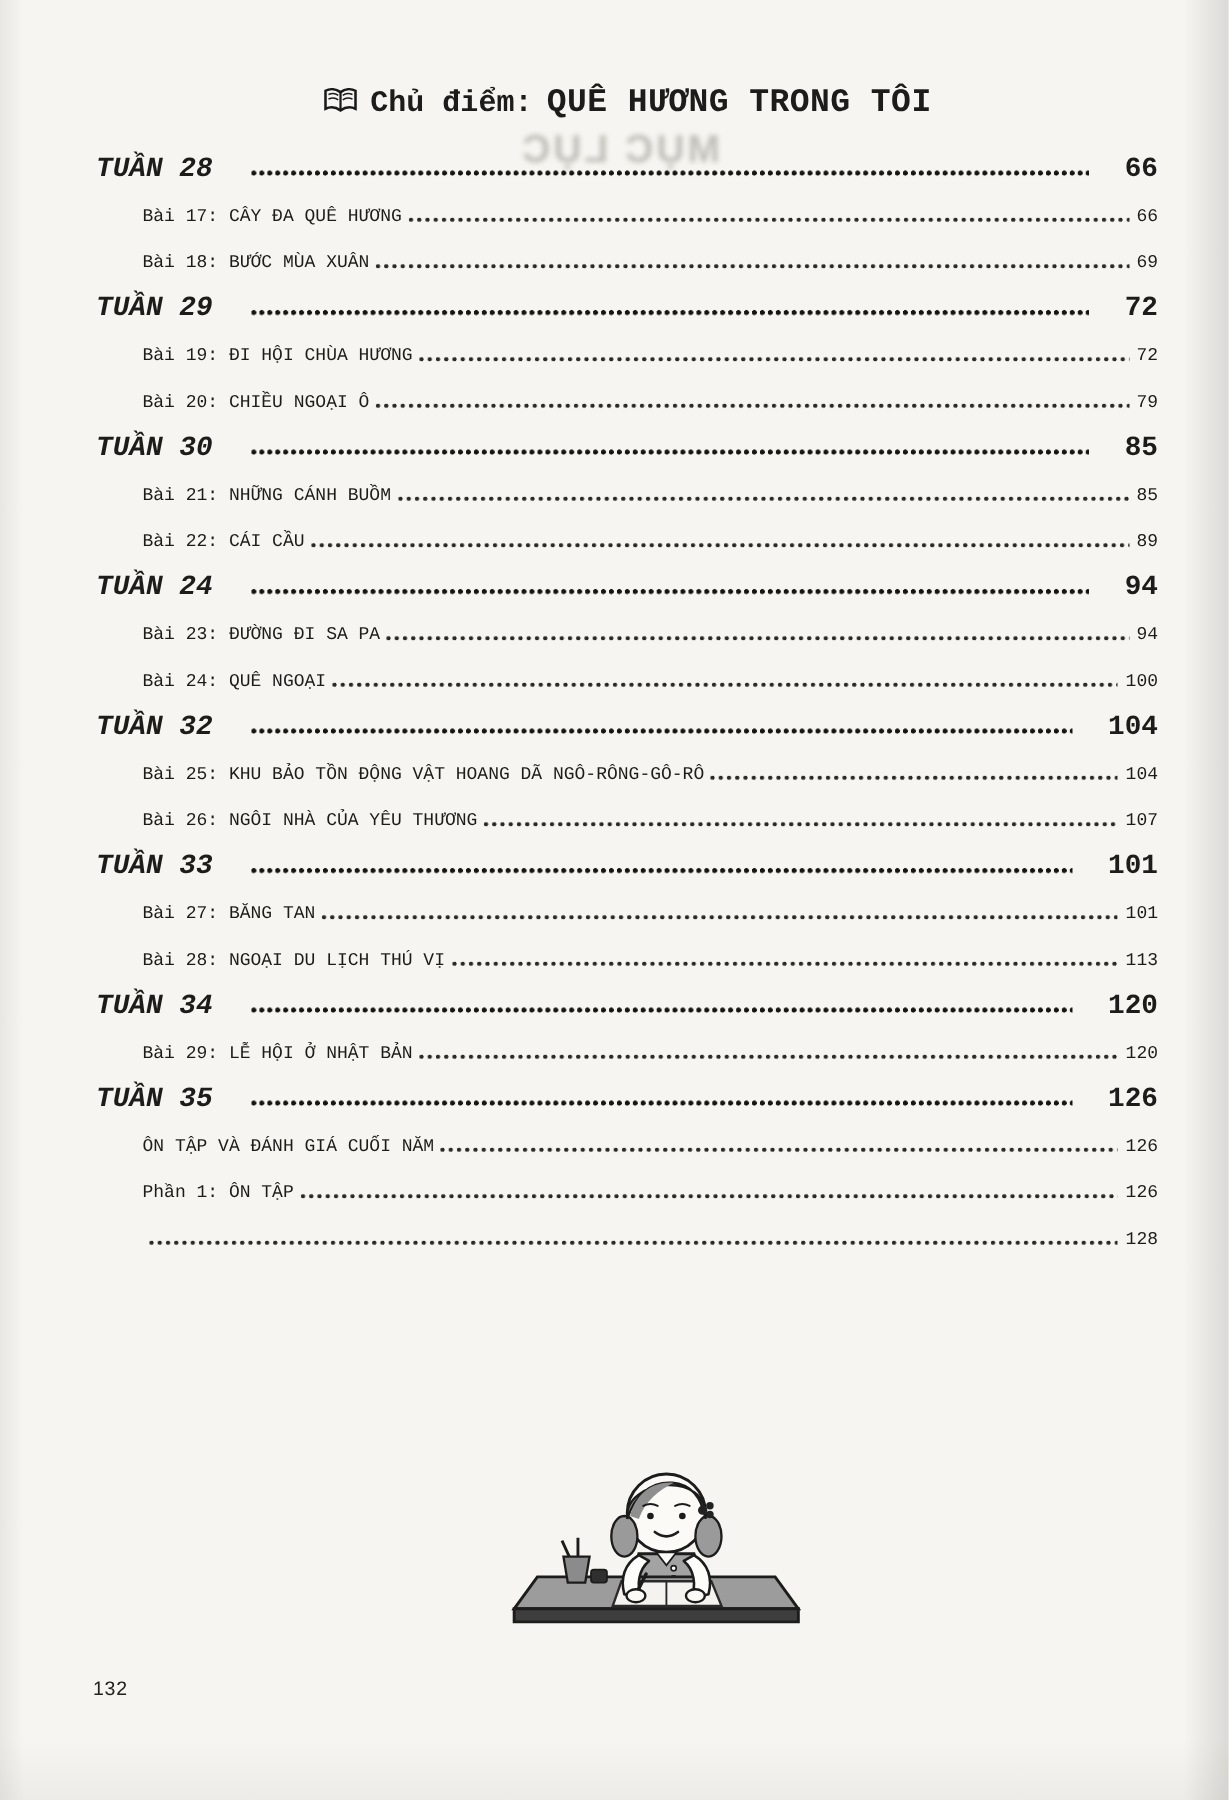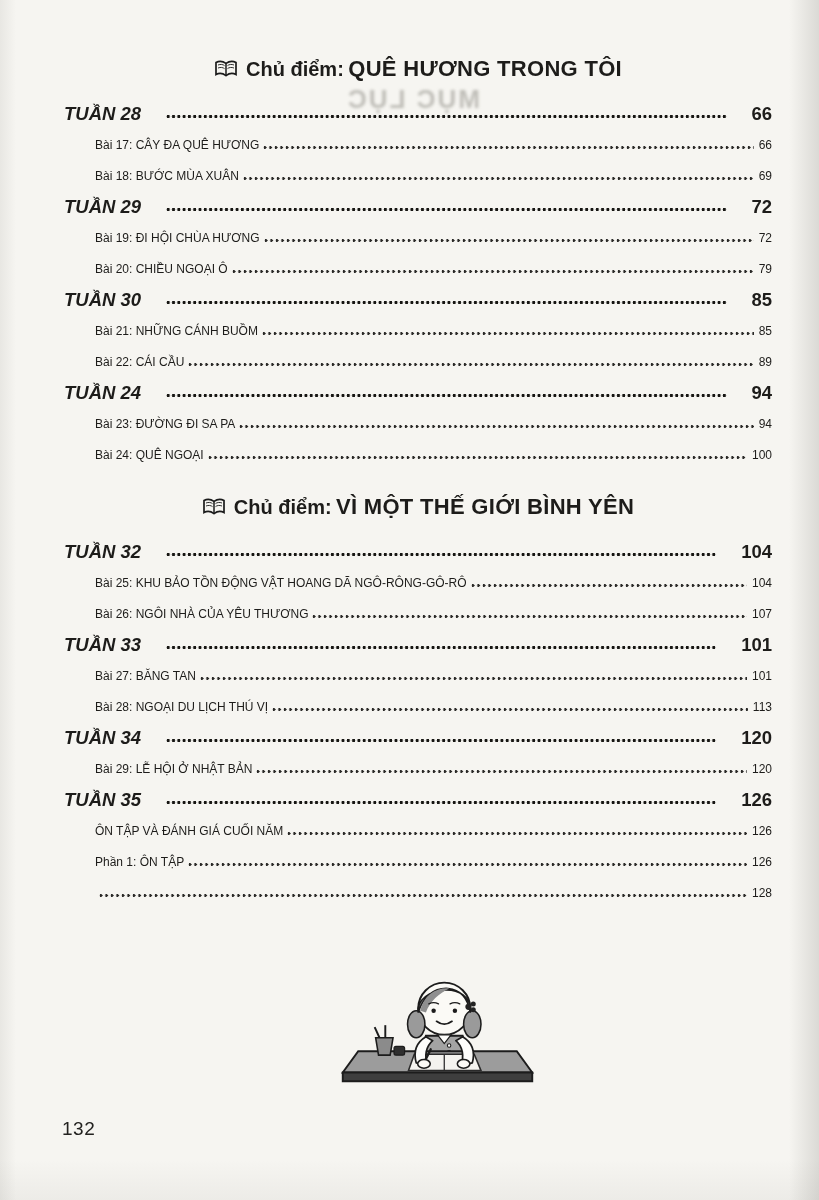--- a/index.html
+++ b/index.html
@@ -34,20 +34,21 @@
     transform: scaleX(-1);
     filter: blur(1.6px);
     user-select: none;
     pointer-events: none;
   }
   .toc {
     position: absolute;
     left: 64px;
     top: 56px;
     width: 708px;
+    font-family: Liberation Mono, monospace;
   }
   .sec-header {
     text-align: center;
     font-weight: 700;
     margin-bottom: 14px;
     white-space: nowrap;
   }
   .sec-header .bicon {
     display: inline-block;
     vertical-align: -2px;
@@ -99,21 +100,21 @@
     position: absolute;
     left: 330px;
     top: 972px;
     width: 215px;
     height: 145px;
   }
   .pageno {
     position: absolute;
     left: 62px;
     top: 1118px;
-    font-size: 19px;
+    font-size: 13px;
     letter-spacing: 0.5px;
     color: #232220;
   }
 </style>
 </head>
 <body>
 
 <div class="page">
 
   <div class="bleed">MỤC LỤC</div>
@@ -178,26 +179,20 @@
       <div class="row lesson">
         <span class="lbl">Bài 23: ĐƯỜNG ĐI SA PA</span>
         <span class="leader"></span>
         <span class="pg">94</span>
       </div>
       <div class="row lesson">
         <span class="lbl">Bài 24: QUÊ NGOẠI</span>
         <span class="leader"></span>
         <span class="pg">100</span>
       </div>
-      <div class="sec-header later"><span class="bicon"><svg width="24" height="18" viewBox="0 0 24 18" xmlns="http://www.w3.org/2000/svg">
-            <path d="M2 2.5 C5 0.8 9 1.2 12 3.4 C15 1.2 19 0.8 22 2.5 L22 14.5 C19 13 15 13.4 12 15.6 C9 13.4 5 13 2 14.5 Z" fill="none" stroke="#1a1a1a" stroke-width="1.7"></path>
-            <line x1="12" y1="3.4" x2="12" y2="15.6" stroke="#1a1a1a" stroke-width="1.5"></line>
-            <path d="M4 5 C6.5 4 9 4.4 10.5 5.6 M4 8 C6.5 7 9 7.4 10.5 8.6" fill="none" stroke="#1a1a1a" stroke-width="0.9"></path>
-            <path d="M20 5 C17.5 4 15 4.4 13.5 5.6 M20 8 C17.5 7 15 7.4 13.5 8.6" fill="none" stroke="#1a1a1a" stroke-width="0.9"></path>
-          </svg></span><span class="prefix">Chủ điểm:</span> <span class="stitle">VÌ MỘT THẾ GIỚI BÌNH YÊN</span></div>
       <div class="row week">
         <span class="lbl">TUẦN 32</span>
         <span class="leader"></span>
         <span class="pg">104</span>
       </div>
       <div class="row lesson">
         <span class="lbl">Bài 25: KHU BẢO TỒN ĐỘNG VẬT HOANG DÃ NGÔ-RÔNG-GÔ-RÔ</span>
         <span class="leader"></span>
         <span class="pg">104</span>
       </div>

